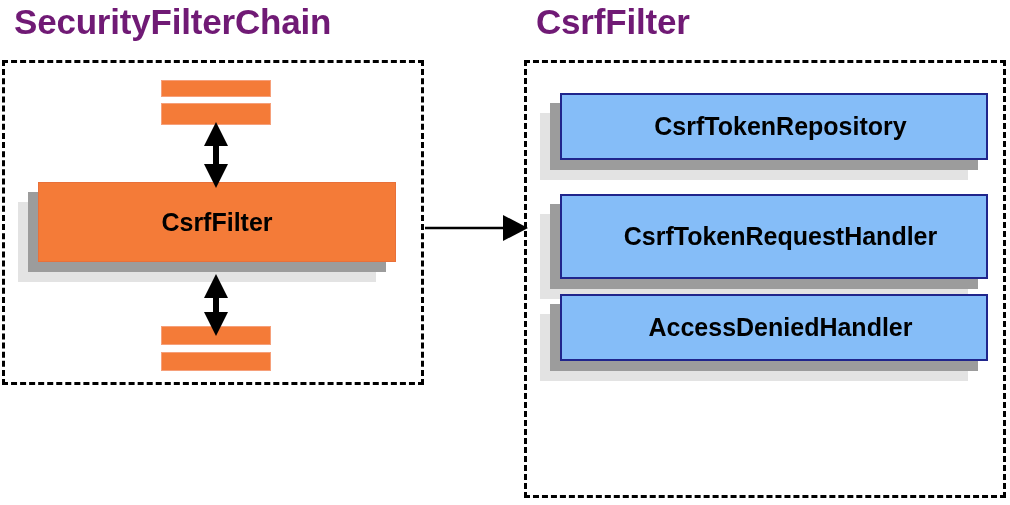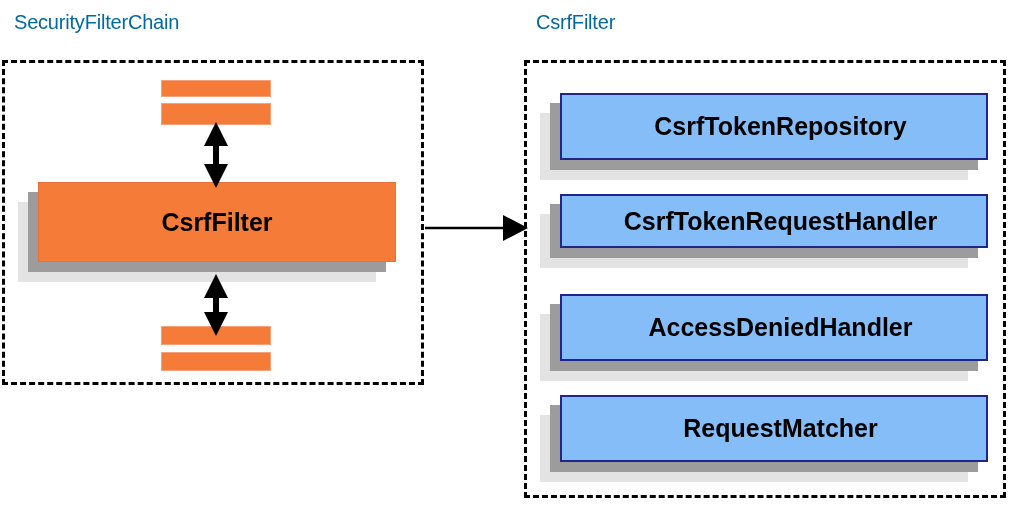--- a/index.html
+++ b/index.html
@@ -15,24 +15,24 @@
     width: 1010px;
     height: 505px;
     background: #ffffff;
     overflow: hidden;
   }
 
   
   .panel-title {
     position: absolute;
     font-family: "Liberation Sans", sans-serif;
-    font-weight: normal;
-    font-size: 20px;
+    font-weight: bold;
+    font-size: 35px;
     line-height: 34px;
-    color: #0369a1;
+    color: #701a75;
     letter-spacing: -0.2px;
     white-space: nowrap;
   }
   #title-left  { left: 14px;  top: 5px; }
   #title-right { left: 536px; top: 5px; }
 
   
   .dashed-box {
     position: absolute;
     box-sizing: border-box;
@@ -127,37 +127,32 @@
   <div class="bar" style="left:161px; top:326px; width:110px; height:19px;"></div>
 
   <div class="bar" style="left:161px; top:352px; width:110px; height:19px;"></div>
 
   <div class="node blue" style="left:560px; top:93px; width:428px; height:67px;">
     <div class="shadow-far"></div>
     <div class="shadow-near"></div>
     <div class="face">CsrfTokenRepository</div>
   </div>
 
-  <div class="node blue" style="left:560px; top:194px; width:428px; height:54px;">
+  <div class="node blue" style="left:560px; top:194px; width:428px; height:85px;">
     <div class="shadow-far"></div>
     <div class="shadow-near"></div>
     <div class="face">CsrfTokenRequestHandler</div>
   </div>
 
   <div class="node blue" style="left:560px; top:294px; width:428px; height:67px;text-align:right;">
     <div class="shadow-far"></div>
     <div class="shadow-near"></div>
     <div class="face">AccessDeniedHandler</div>
   </div>
 
-  <div class="node blue" style="left:560px; top:395px; width:428px; height:67px;">
-    <div class="shadow-far"></div>
-    <div class="shadow-near"></div>
-    <div class="face">RequestMatcher</div>
-  </div>
 
   <svg id="arrows" viewBox="0 0 1010 505">
 
     <g>
       <line x1="216" y1="132" x2="216" y2="178" stroke="#000000" stroke-width="6"></line>
       <polygon points="216,122 204,146 228,146" fill="#000000"></polygon>
       <polygon points="216,188 204,164 228,164" fill="#000000"></polygon>
     </g>
 
     <g>

